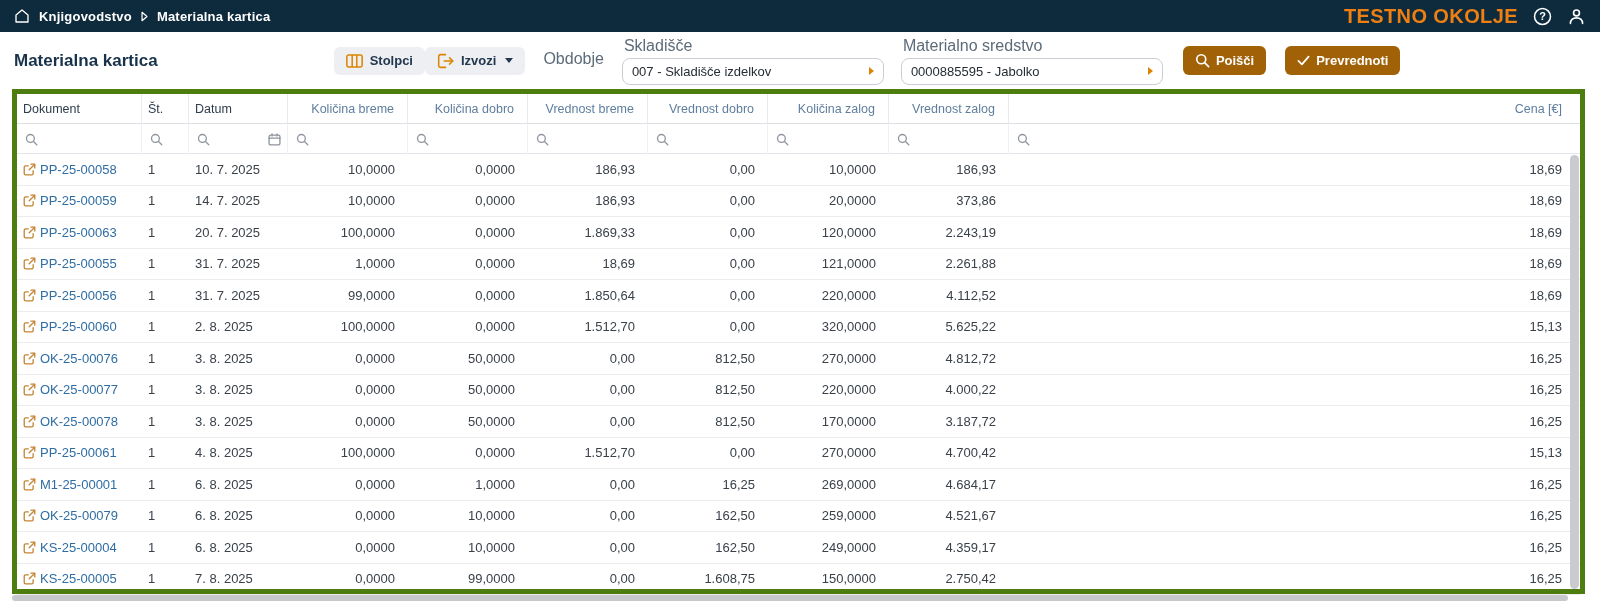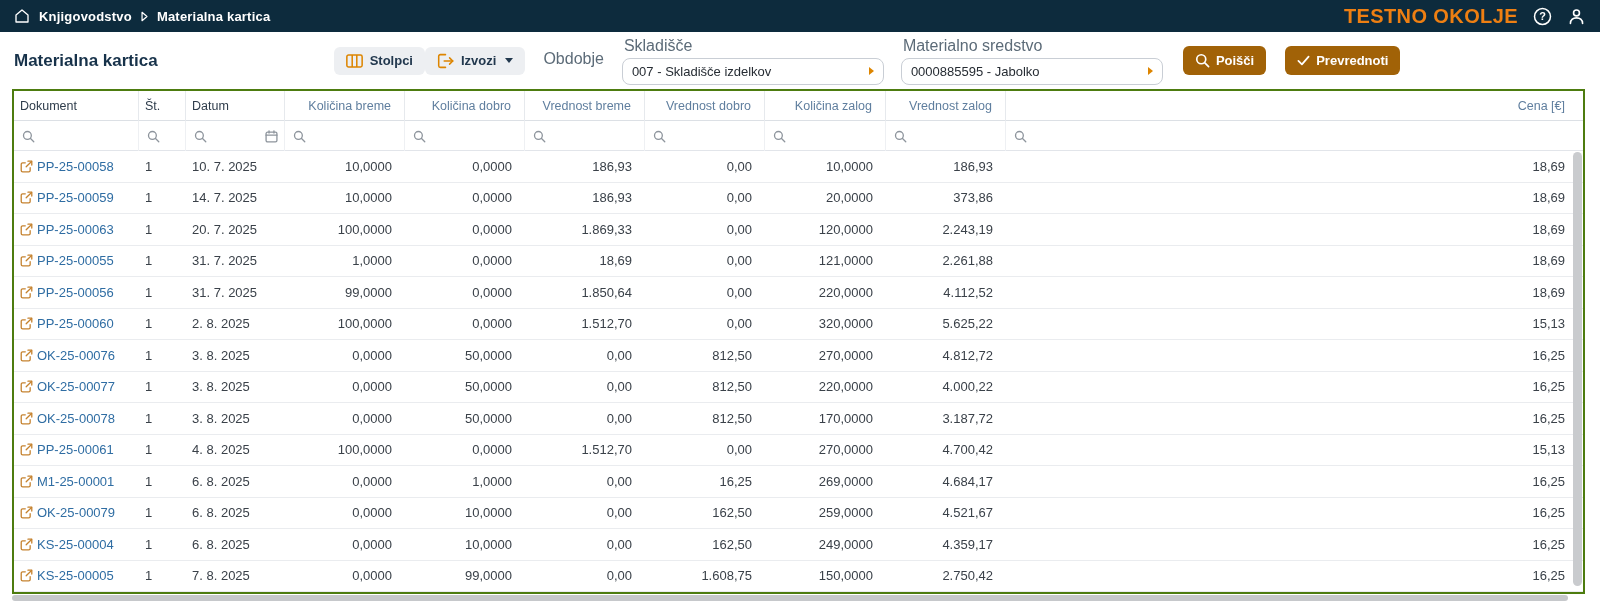--- a/index.html
+++ b/index.html
@@ -33,21 +33,21 @@
   .range-arrow { color:#6d7883; margin:0 10px 0 34px; font-size:13px; }
   .spacer { flex:1; }
   .caret-right { width:0; height:0; border-top:4px solid transparent;
                  border-bottom:4px solid transparent; border-left:5px solid #dd8500; }
   .btn-orange { display:flex; align-items:center; gap:6px; height:29px; padding:0 12px;
                 background:#a16207; border:none; border-radius:6px; cursor:pointer;
                 font-family:inherit; font-size:13px; font-weight:700; color:#fff; }
 
   
   .table-wrap { position:absolute; left:12px; top:89px; width:1573px; height:505px;
-                border:2px solid #4d7c0f; background:#fff; }
+                border:5px solid #4d7c0f; background:#fff; }
   .trow { display:grid;
           grid-template-columns:125px 47px 99px 120px 120px 120px 120px 121px 120px minmax(0,1fr);
           align-items:center; }
   .thead { height:30px; border-bottom:1px solid #dce0e5; }
   .thead .cell { height:30px; display:flex; align-items:center; font-size:12.5px;
                  color:#5f7e9e; border-right:1px solid #e6e9ed; padding:0 13px 0 6px; }
   .thead .cell.dark { color:#2e3c4b; }
   .thead .cell.num { justify-content:flex-end; }
   .thead .cell.last { border-right:none; padding-right:18px; }
   .tfilter { height:30px; border-bottom:1px solid #e2e5ea; }

